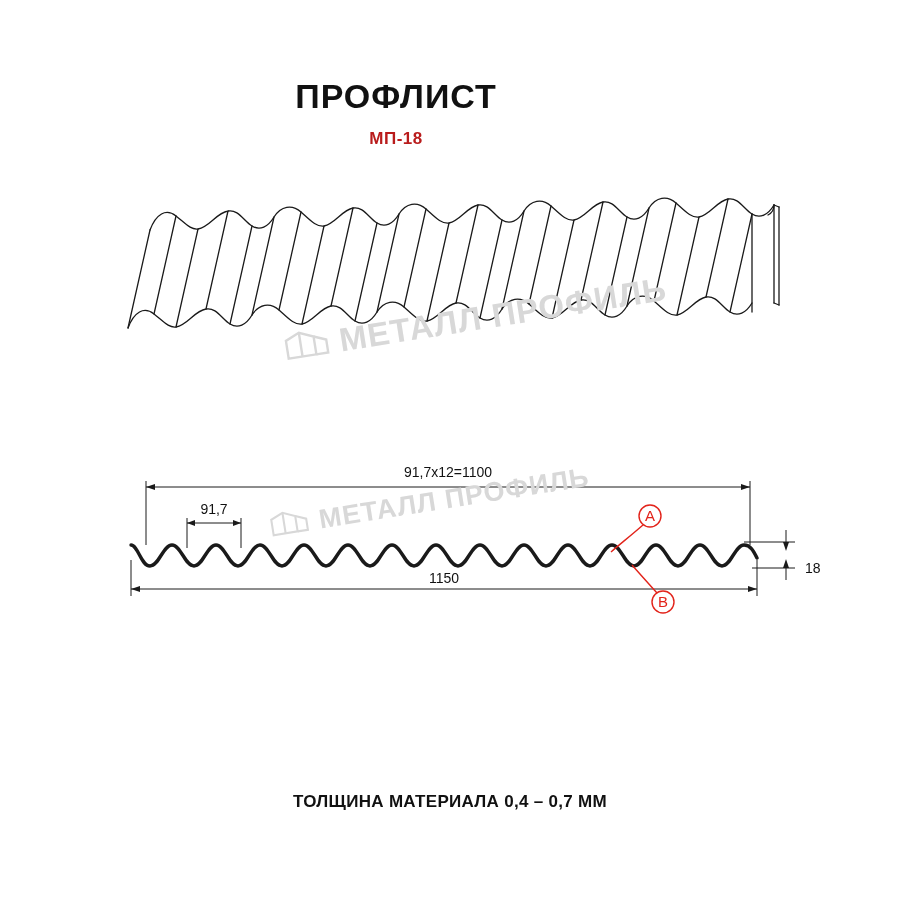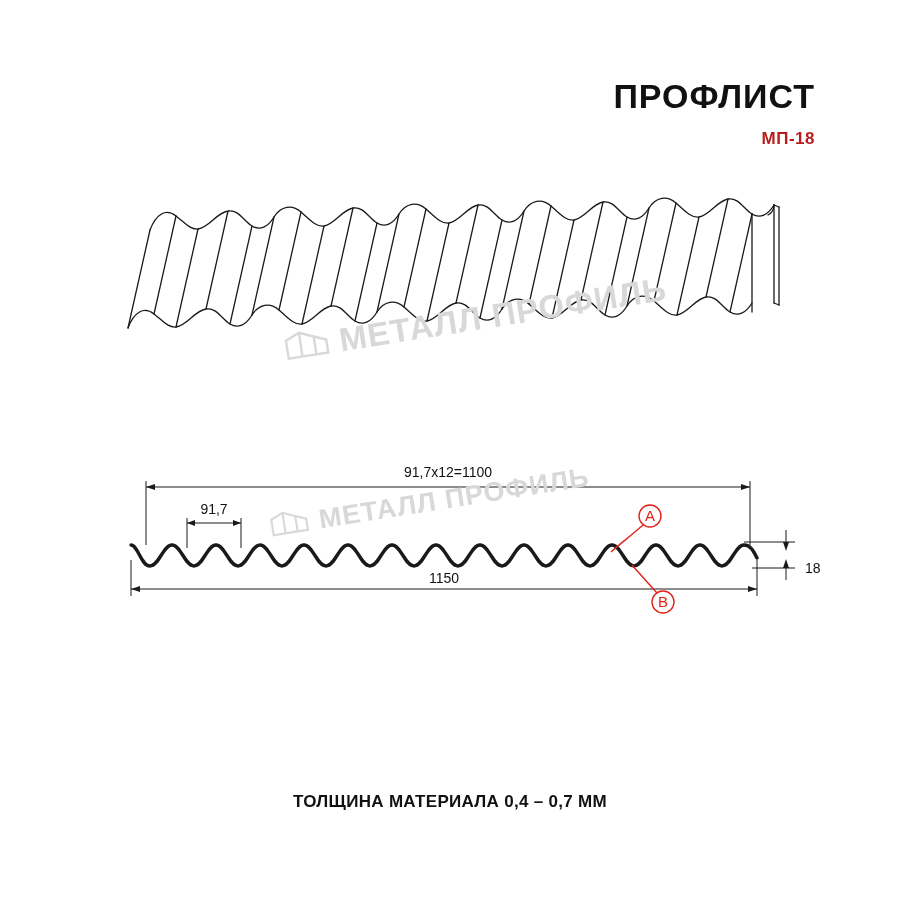--- a/index.html
+++ b/index.html
@@ -18,22 +18,21 @@
   .sheet {
     position: relative;
     width: 900px;
     height: 900px;
   }
   .title-block {
     position: absolute;
     top: 78px;
     left: 0;
     width: 792px;
-    text-align: right;
-    padding-left: 23px;
+    text-align: center;
   }
   .title-main {
     font-size: 34px;
     font-weight: bold;
     letter-spacing: 1px;
     color: #111111;
     line-height: 1.1;
   }
   .title-sub {
     font-size: 17px;

